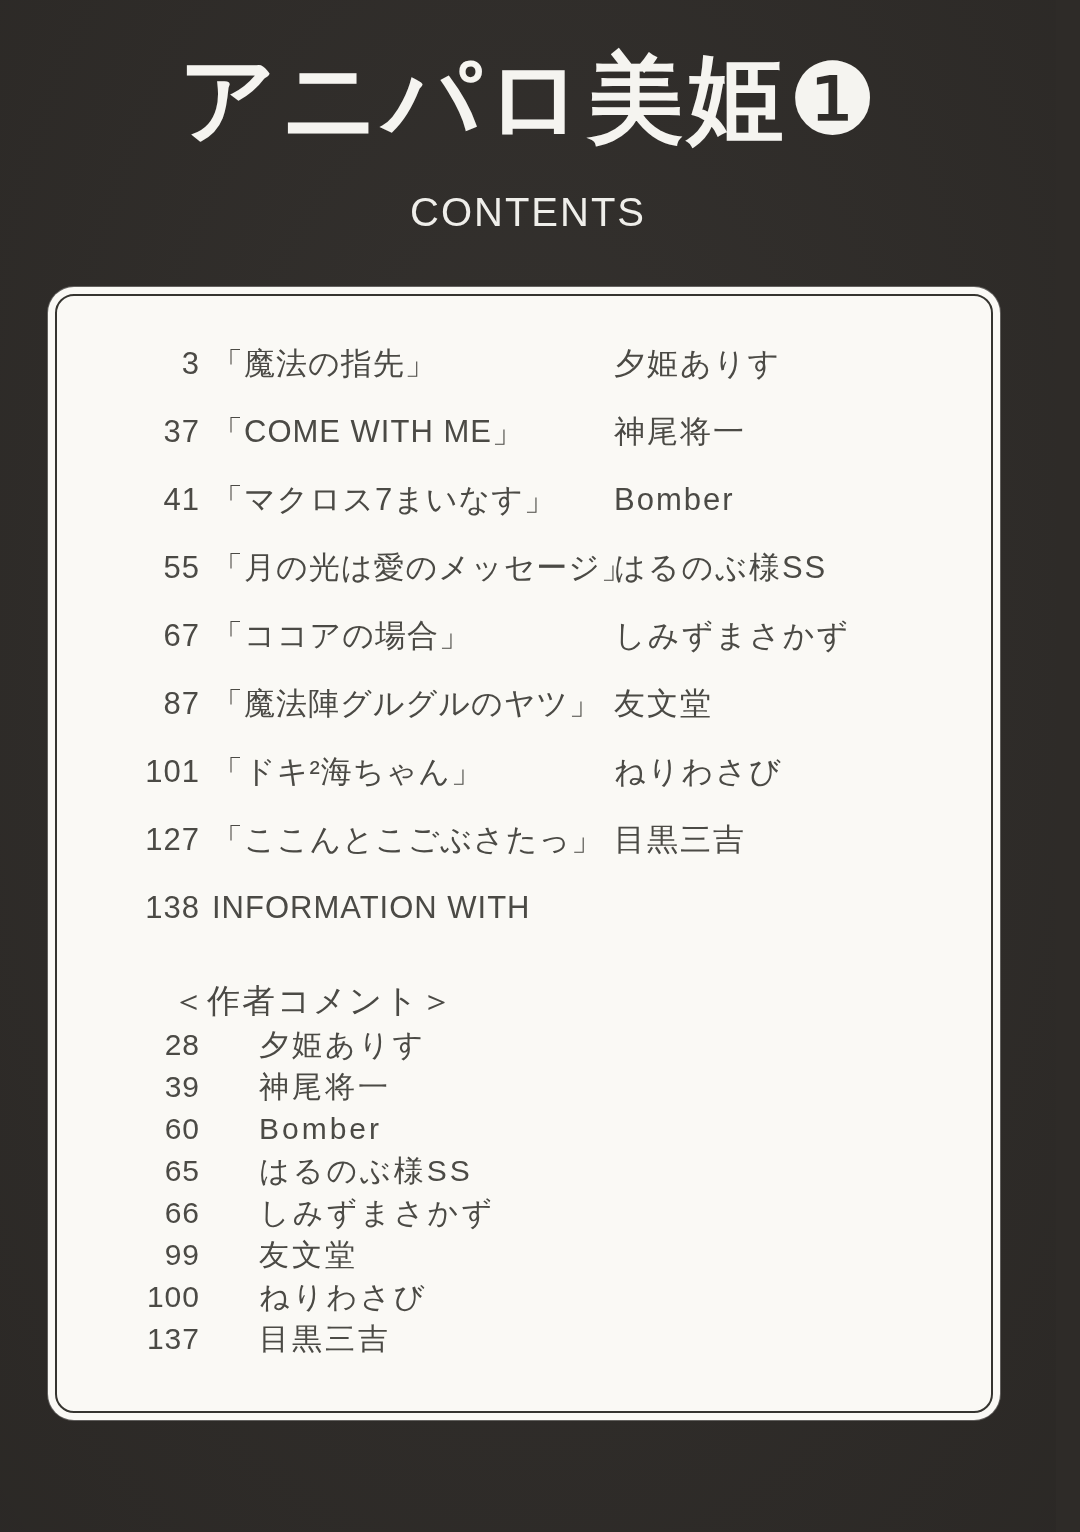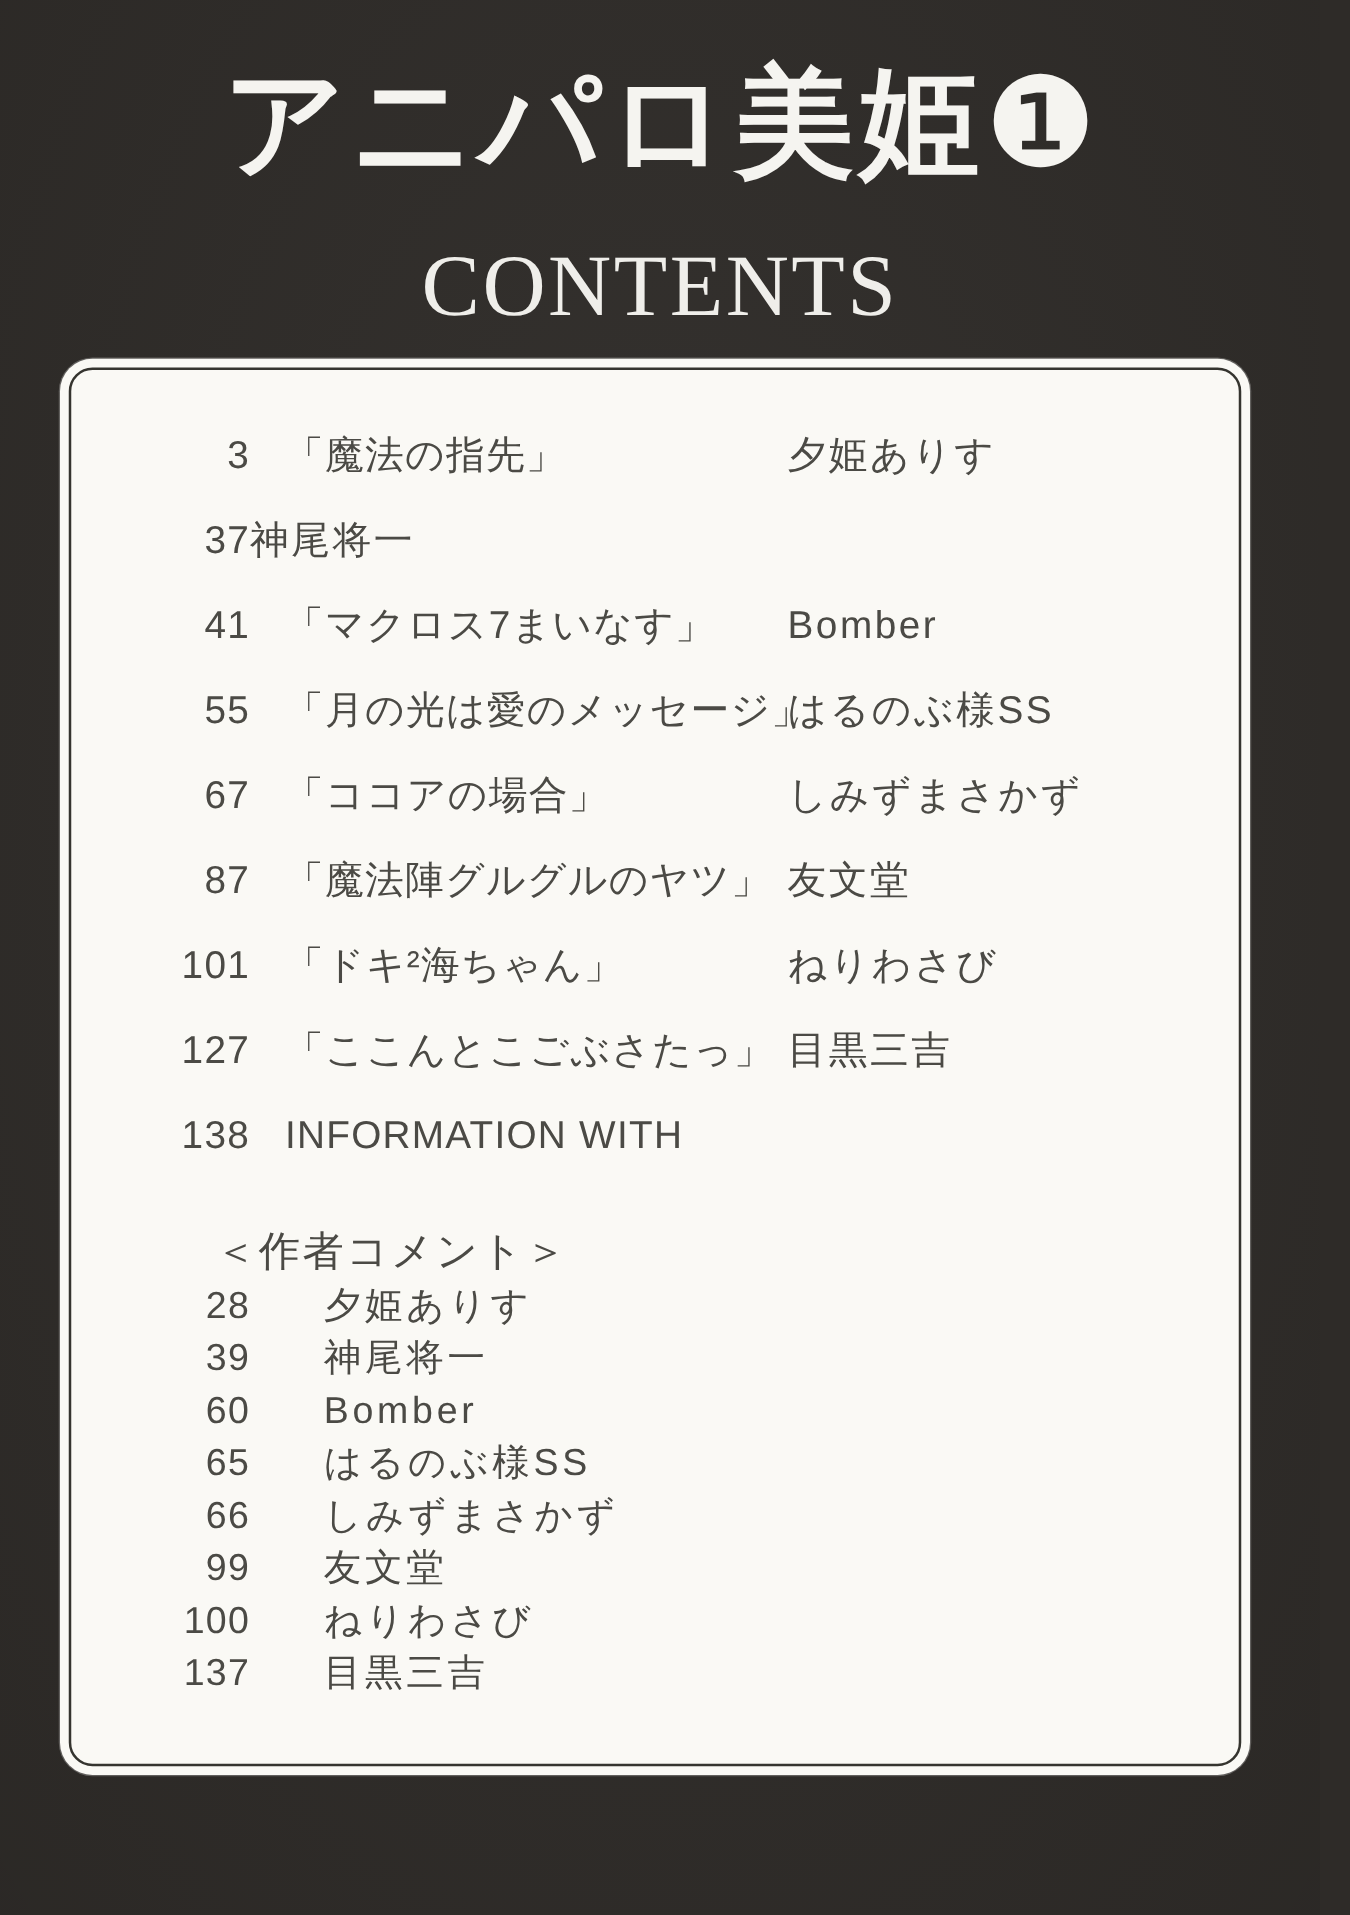--- a/index.html
+++ b/index.html
@@ -33,22 +33,22 @@
     font-weight: normal;
     letter-spacing: 0;
     font-size: 100px;
     vertical-align: -2px;
   }
   .contents-heading {
     position: absolute;
     top: 190px; left: 0; width: 100%;
     text-align: center;
     color: #efeeea;
-    font-family: Liberation Serif, serif;
-    font-size: 70px;
+    font-family: Liberation Sans, sans-serif;
+    font-size: 40px;
     letter-spacing: 2px;
   }
 
   
   .toc-box {
     position: absolute;
     left: 48px; top: 287px;
     width: 952px; height: 1133px;
     background: #faf9f5;
     border-radius: 26px;
@@ -80,21 +80,21 @@
     margin-bottom: 31px;
     white-space: nowrap;
   }
   .toc-page-num {
     width: 152px;
     text-align: right;
     flex: 0 0 152px;
     letter-spacing: 1px;
   }
   .toc-title {
-    margin-left: 28px;
+    margin-left: 12px;
     width: 402px;
     flex: 0 0 402px;
     letter-spacing: 1px;
   }
   .toc-author {
     letter-spacing: 2px;
   }
 
   
   .comments-heading {
@@ -146,20 +146,21 @@
 
       <div class="toc-list">
 
         <div class="toc-row">
           <span class="toc-page-num">3</span>
           <span class="toc-title">「魔法の指先」</span>
           <span class="toc-author">夕姫ありす</span>
         </div>
         <div class="toc-row">
           <span class="toc-page-num">37</span>
+          <span class="toc-title">「COME WITH ME」</span>
           <span class="toc-author">神尾将一</span>
         </div>
         <div class="toc-row">
           <span class="toc-page-num">41</span>
           <span class="toc-title">「マクロス7まいなす」</span>
           <span class="toc-author">Bomber</span>
         </div>
         <div class="toc-row">
           <span class="toc-page-num">55</span>
           <span class="toc-title">「月の光は愛のメッセージ」</span>

